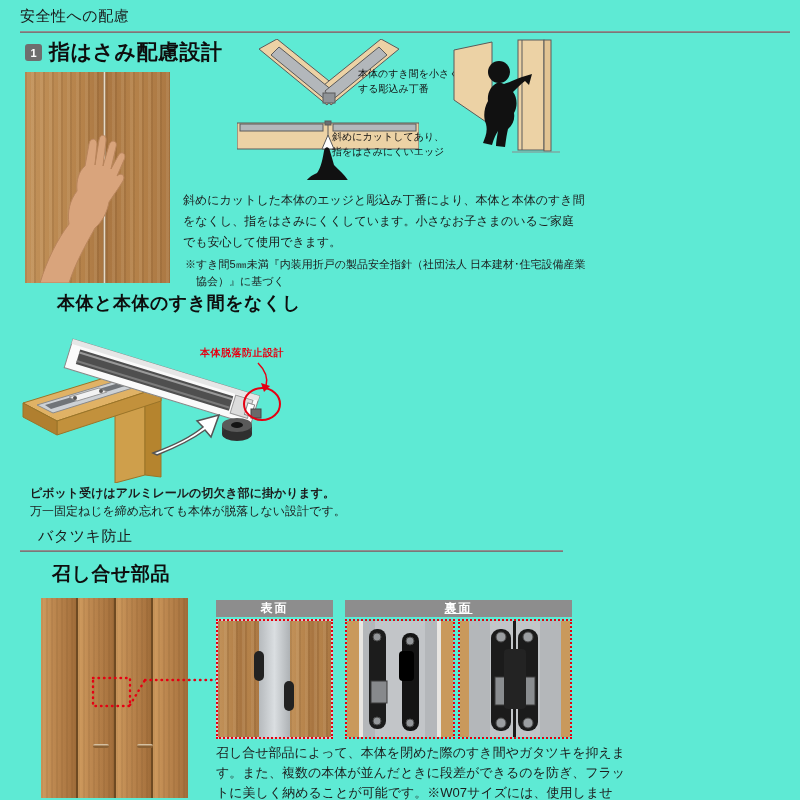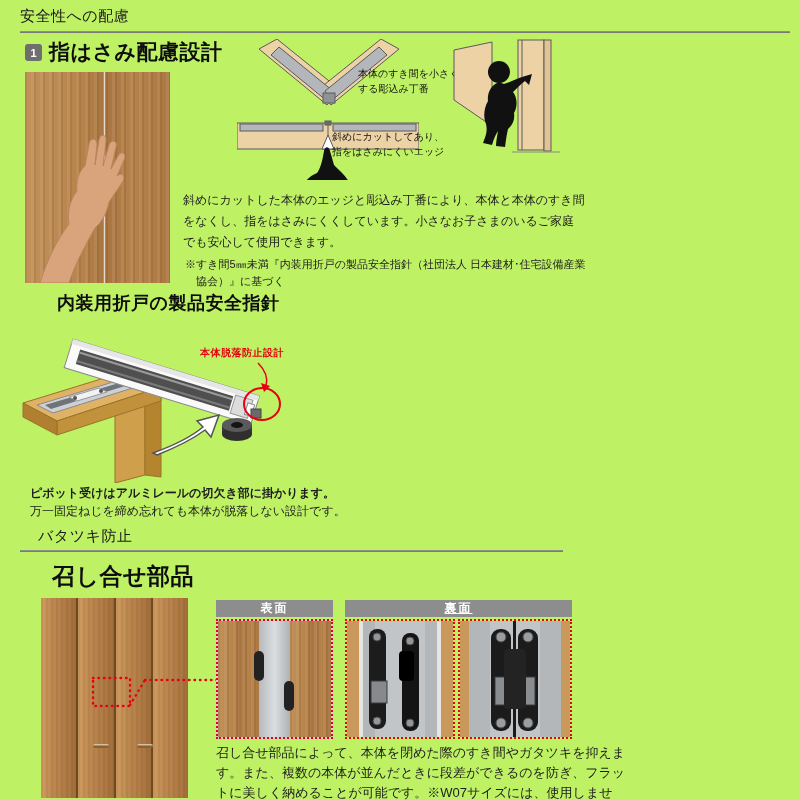--- a/index.html
+++ b/index.html
@@ -1,16 +1,16 @@
 <!DOCTYPE html>
 <html><head>
 <meta charset="utf-8">
 <style>
   html,body{margin:0;padding:0;background:#fff;}
-  #page{position:relative;width:800px;height:800px;background:#bef264;overflow:hidden;
+  #page{position:relative;width:800px;height:800px;background:#5eead4;overflow:hidden;
         font-family:"Liberation Sans",sans-serif;color:#222;}
   .abs{position:absolute;}
   .hdr{font-size:15px;color:#1a1a1a;letter-spacing:.5px;}
   .rule{height:2px;background:linear-gradient(#9a9a9a,#6e6e6e);}
   .sec-title{font-weight:700;color:#0e0e0e;letter-spacing:.5px;}
   .badge{width:17px;height:17px;background:#6e6e6e;border-radius:3px;color:#fff;
          font-size:11px;font-weight:700;display:flex;align-items:center;justify-content:center;}
   .para{font-size:12px;line-height:1.75;color:#1c1c1c;}
   .note{font-size:11px;line-height:1.55;color:#1c1c1c;padding-left:1em;text-indent:-1em;}
   .dlabel{font-size:10px;line-height:1.5;color:#111;}
@@ -87,21 +87,21 @@
       <path d="M47,44 C39,47 35,55 36,63 C32,70 31,79 34,86 C36,94 33,99 31,105 L40,107
                C42,100 44,96 46,93 C45,99 44,104 44,108 L53,109 C54,101 55,95 56,91
                C61,87 63,81 62,75 C66,68 65,59 61,54 C64,51 69,46 73,43 L77,47 L80,36
                L70,39 C64,41 56,45 52,46 Z"></path>
     </g>
   </svg>
 
   <div class="abs para" style="left:183px;top:190px;width:402px;">斜めにカットした本体のエッジと彫込み丁番により、本体と本体のすき間をなくし、指をはさみにくくしています。小さなお子さまのいるご家庭でも安心して使用できます。</div>
   <div class="abs note" style="left:185px;top:256px;width:398px;">※すき間5㎜未満『内装用折戸の製品安全指針（社団法人 日本建材･住宅設備産業協会）』に基づく</div>
 
-  <div class="abs sec-title" style="left:57px;top:291px;font-size:18px;">内装用折戸の製品安全指針</div>
+  <div class="abs sec-title" style="left:57px;top:291px;font-size:18px;">本体と本体のすき間をなくし</div>
 
   <svg class="abs" style="left:15px;top:325px;" width="285" height="158" viewBox="0 0 285 158">
     <g stroke="#9a7428" stroke-width="1">
       <polygon points="100,70 130,58 130,150 100,158" fill="#cf9f4b"></polygon>
       <polygon points="130,58 146,66 146,152 130,150" fill="#b5842e"></polygon>
     </g>
     <g stroke="#9a7428" stroke-width="1">
       <polygon points="8,78 112,46 146,62 42,96" fill="#e0b265"></polygon>
       <polygon points="42,96 146,62 146,76 42,110" fill="#c2913c"></polygon>
       <polygon points="8,78 42,96 42,110 8,92" fill="#b07f2f"></polygon>
@@ -135,21 +135,21 @@
     <path d="M138,128 C160,120 176,112 188,102 L182,96 L204,90 L196,112 L190,105
           C178,114 162,122 142,130 Z" fill="#fff" stroke="#555" stroke-width="1.5"></path>
   </svg>
   <div class="abs callout" style="left:200px;top:346px;">本体脱落防止設計</div>
 
   <div class="abs para" style="left:30px;top:483px;width:330px;font-weight:bold;">ピボット受けはアルミレールの切欠き部に掛かります。</div>
   <div class="abs para" style="left:30px;top:501px;width:330px;">万一固定ねじを締め忘れても本体が脱落しない設計です。</div>
 
   <div class="abs hdr" style="left:18px;top:527px;margin-left:20px;">バタツキ防止</div>
   <div class="abs rule" style="left:20px;top:550px;width:543px;"></div>
-  <div class="abs sec-title" style="left:52px;top:561px;font-size:23px;">召し合せ部品</div>
+  <div class="abs sec-title" style="left:52px;top:561px;font-size:19px;">召し合せ部品</div>
 
   <div class="abs doorpanels" style="left:41px;top:598px;width:147px;height:200px;">
     <div></div>
     <div></div>
     <div></div>
     <div></div>
   </div>
   <div class="handle abs" style="left:93px;top:744px;"></div>
   <div class="handle abs" style="left:137px;top:744px;"></div>
 

